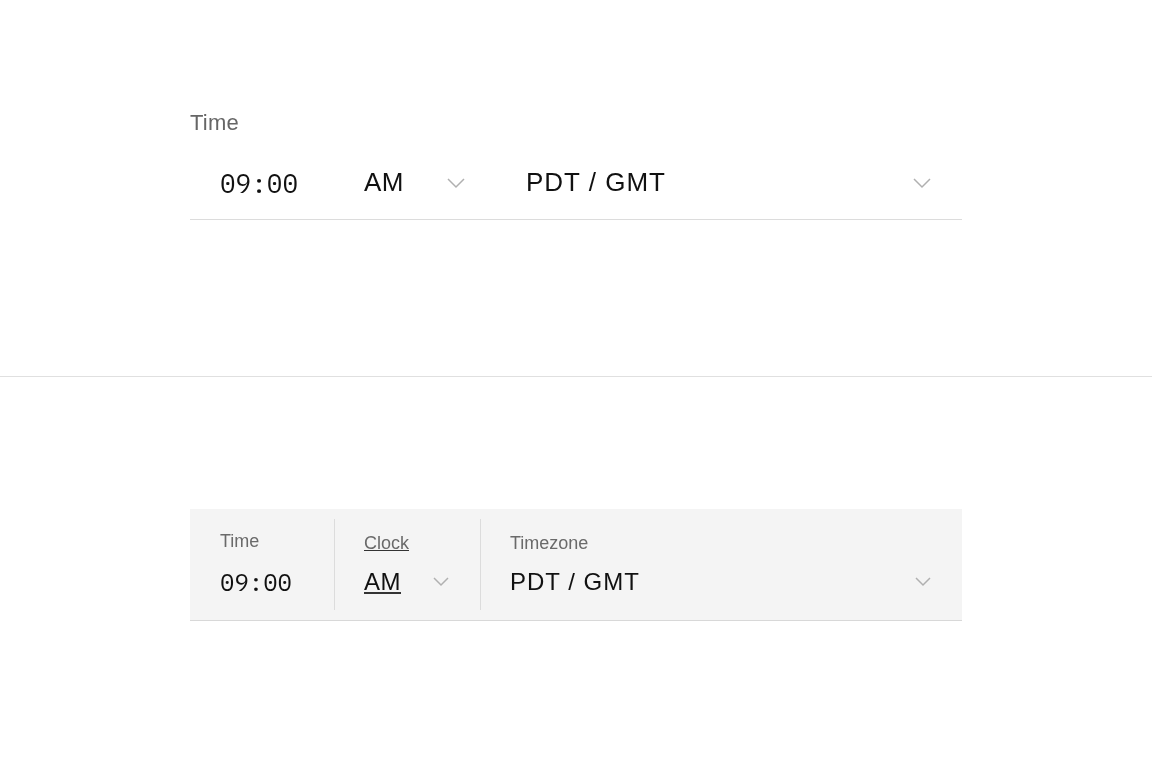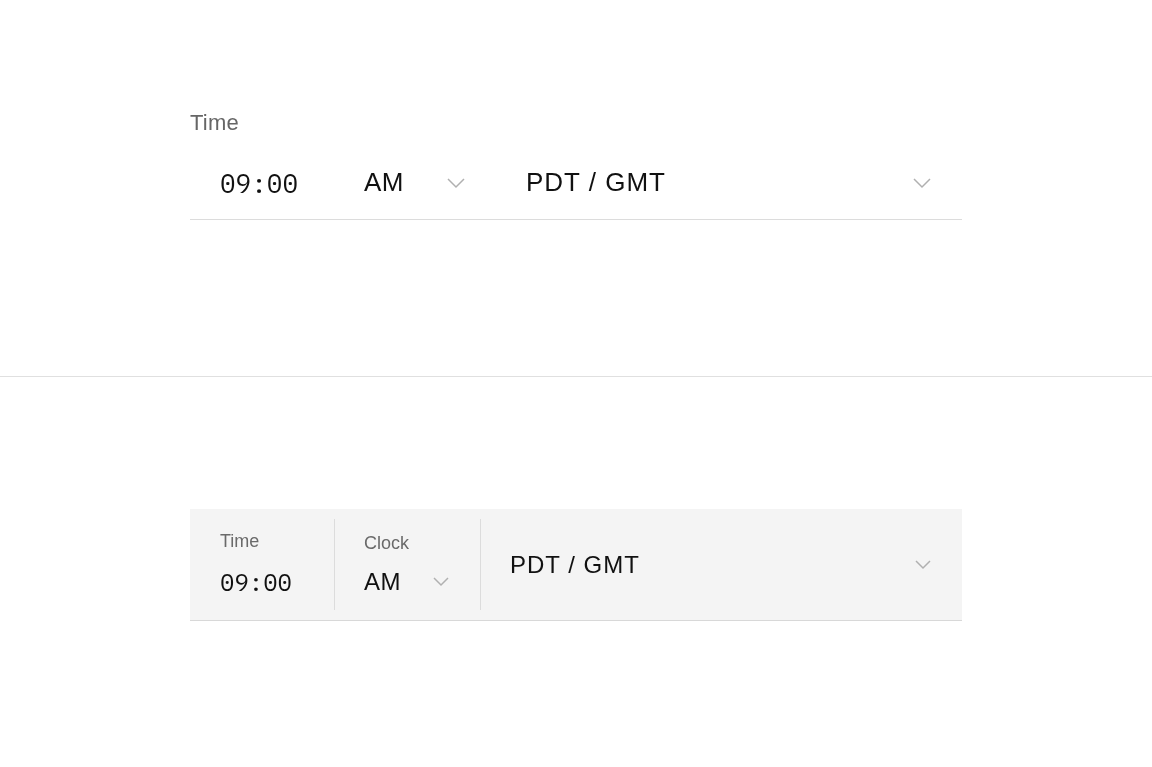--- a/index.html
+++ b/index.html
@@ -82,21 +82,21 @@
     .card-col + .card-col::before {
       content: "";
       position: absolute;
       left: 0;
       top: 10px;
       bottom: 10px;
       width: 1px;
       background: #dcdcdc;
     }
     .card-col.time-col2 { width: 144px; }
-    .card-col.clock-col2 { width: 146px; }
+    .card-col.clock-col2 { width: 146px; text-decoration: underline; }
     .card-col.tz-col2 { flex: 1; }
     .col-label {
       font-size: 18px;
       color: #6a6a6a;
       margin-bottom: 14px;
     }
     .col-value-row {
       display: flex;
       align-items: center;
       justify-content: space-between;
@@ -166,20 +166,21 @@
         <span class="select-text2">AM</span>
         <span class="chev2">
           <svg width="18" height="11" viewBox="0 0 18 11" fill="none">
             <polyline points="2,2 9,9 16,2" stroke-width="1.5" fill="none"></polyline>
           </svg>
         </span>
       </div>
     </div>
 
     <div class="card-col tz-col2">
+      <div class="col-label">Timezone</div>
       <div class="col-value-row">
         <span class="select-text2">PDT / GMT</span>
         <span class="chev2">
           <svg width="18" height="11" viewBox="0 0 18 11" fill="none">
             <polyline points="2,2 9,9 16,2" stroke-width="1.5" fill="none"></polyline>
           </svg>
         </span>
       </div>
     </div>
 

